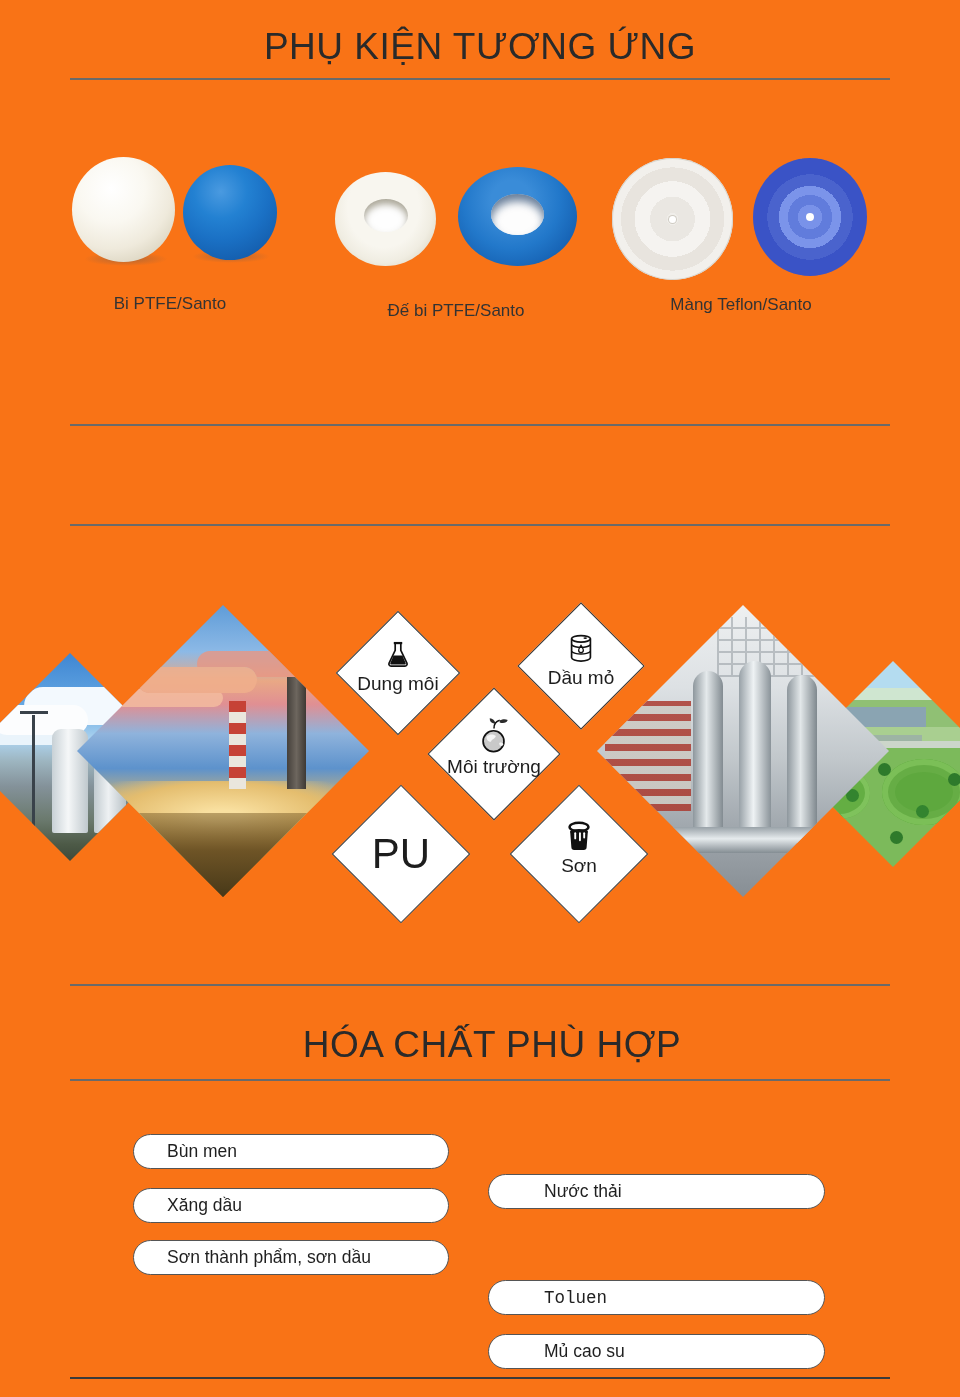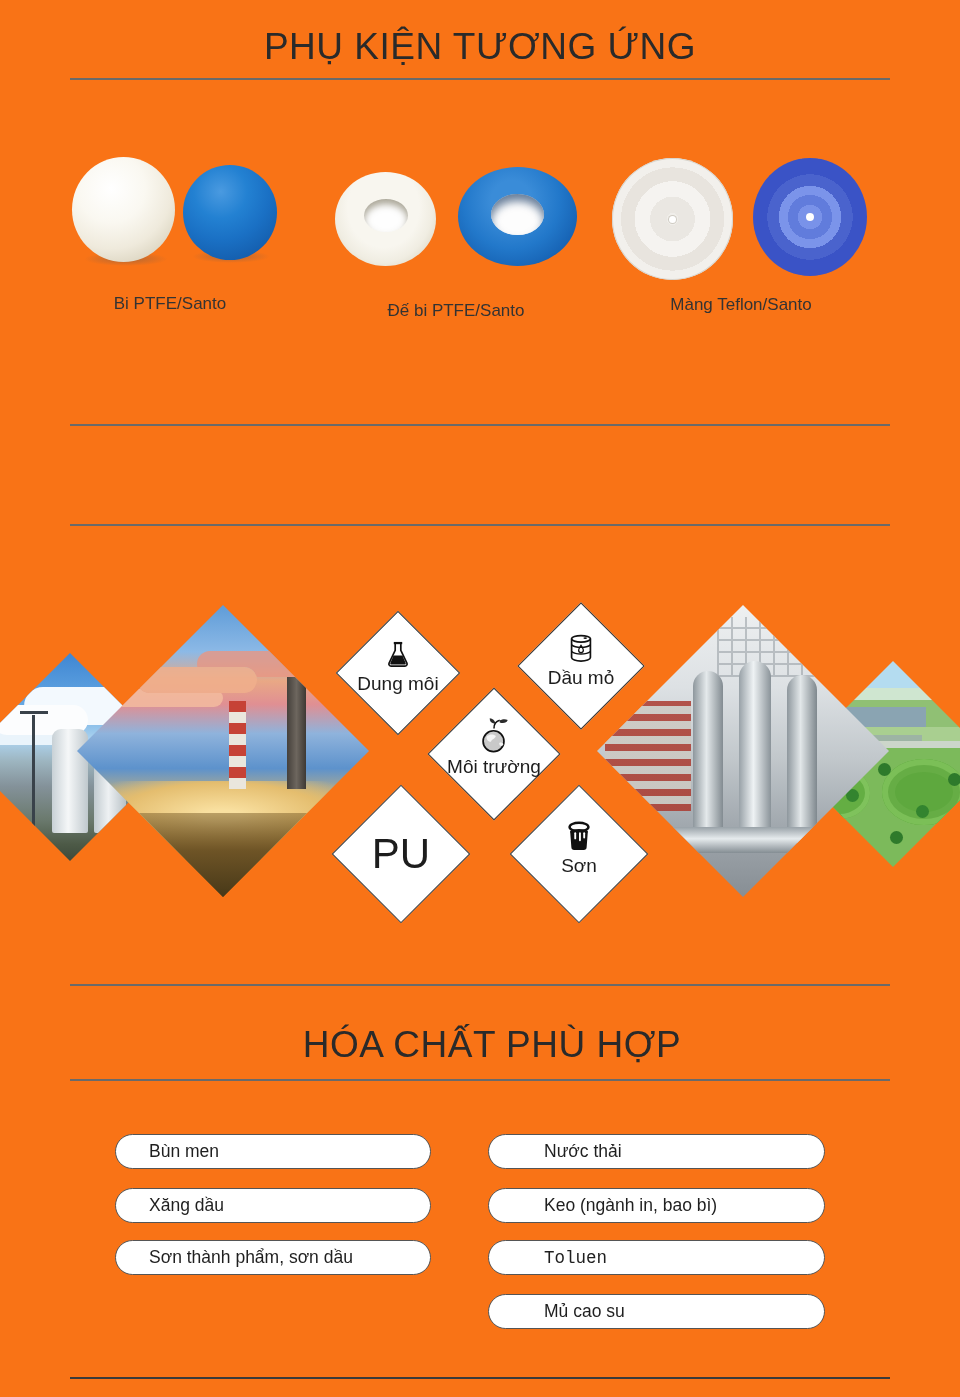--- a/index.html
+++ b/index.html
@@ -104,22 +104,22 @@
   #d-moitruong{left:447px;top:707px;width:92px;height:92px;}
   #d-moitruong .inner{padding-bottom:14px;}
   #d-pu{left:352px;top:805px;width:96px;height:96px;}
   #d-son{left:530px;top:805px;width:96px;height:96px;}
   #d-son .inner{padding-bottom:12px;}
   .ic{display:block;margin-bottom:2px;}
 
   
   .pill{position:absolute;height:35px;box-sizing:border-box;border:1px solid #555;border-radius:18px;
     background:#fff;display:flex;align-items:center;font-size:17.5px;color:#1f1f1f;white-space:nowrap;}
-  .pill.l{left:115px;width:316px;padding-left:33px;}
-  .pill.r{left:488px;width:337px;padding-left:55px;}
+  .pill.l{left:133px;width:316px;padding-left:33px;}
+  .pill.r{left:488px;width:337px;padding-left:55px;margin-top:40px;}
 </style>
 </head>
 <body>
 
 <div class="canvas">
 
   <div class="title" style="top:26px;">PHỤ KIỆN TƯƠNG ỨNG</div>
   <div class="hr" style="top:78px;"></div>
 
   <div class="ballshadow" style="left:84px;top:252px;width:84px;height:14px;"></div>
@@ -230,19 +230,18 @@
   </div>
 
   <div class="hr" style="top:984px;"></div>
 
   <div class="title" style="top:1024px;margin-left:12px;">HÓA CHẤT PHÙ HỢP</div>
   <div class="hr" style="top:1079px;"></div>
 
   <div class="pill l" style="top:1134px;">Bùn men</div>
   <div class="pill r" style="top:1134px;">Nước thải</div>
   <div class="pill l" style="top:1188px;">Xăng dầu</div>
-  <div class="pill r" style="top:1188px;">Keo (ngành in, bao bì)</div>
   <div class="pill l" style="top:1240px;">Sơn thành phẩm, sơn dầu</div>
   <div class="pill r" style="top:1240px;font-family:Liberation Mono, monospace;">Toluen</div>
   <div class="pill r" style="top:1294px;">Mủ cao su</div>
 
   <div class="hr dark" style="top:1377px;"></div>
 </div>
 
 </body></html>

